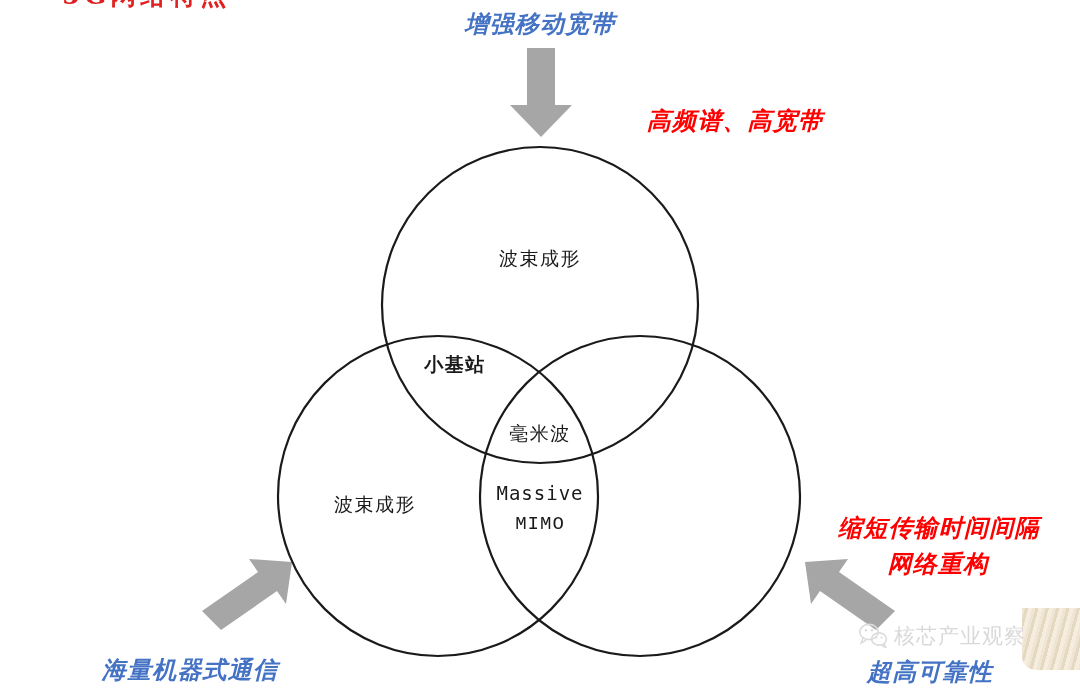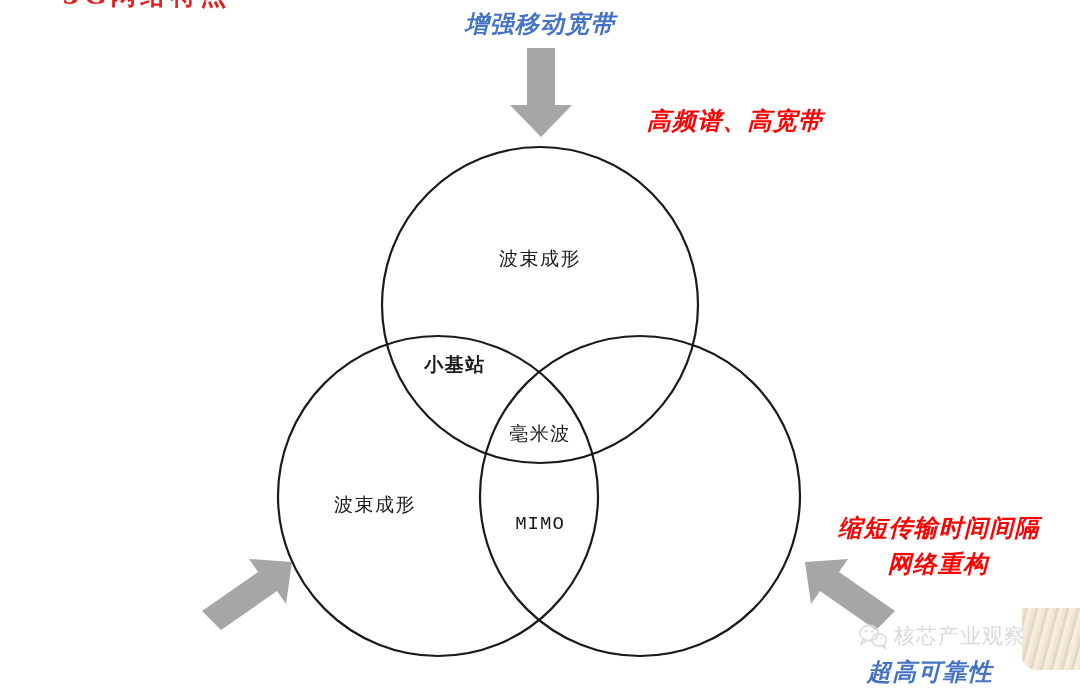--- a/index.html
+++ b/index.html
@@ -116,42 +116,44 @@
     <circle cx="438" cy="496" r="160" fill="none" stroke="#1a1a1a" stroke-width="2.2"></circle>
     <circle cx="640" cy="496" r="160" fill="none" stroke="#1a1a1a" stroke-width="2.2"></circle>
   </svg>
 
   <div class="lbl venn-label" style="left:450px; top:246px; width:180px;">波束成形</div>
 
   <div class="lbl venn-label" style="left:380px; top:352px; width:150px;font-weight:bold;">小基站</div>
 
   <div class="lbl venn-label" style="left:465px; top:421px; width:150px;">毫米波</div>
 
+  <div class="lbl venn-label-mono" style="left:470px; top:477px; width:140px;">Massive</div>
 
   <div class="lbl venn-label-mono" style="left:470px; top:508px; width:140px;font-family:Liberation Mono, monospace;">MIMO</div>
 
   <div class="lbl venn-label" style="left:300px; top:492px; width:150px;">波束成形</div>
 
 
   <div class="lbl callout blue" style="left:440px; top:6px; width:200px;">增强移动宽带</div>
 
   <div class="lbl callout red" style="left:640px; top:103px; width:190px;">高频谱、高宽带</div>
 
 
+  <div class="lbl callout blue" style="left:95px; top:652px; width:190px;">海量机器式通信</div>
 
   <div class="lbl callout red" style="left:838px; top:512px; width:200px;font-family:Liberation Mono, monospace;">缩短传输时间间隔</div>
 
   <div class="lbl callout red" style="left:838px; top:546px; width:200px;">网络重构</div>
 
   <div class="lbl callout blue" style="left:855px; top:654px; width:150px;">超高可靠性</div>
 
   <div class="wood-patch" style="left:1022px; top:608px; width:58px; height:62px;
               border-radius:0 0 0 14px;"></div>
 
-  <div style="position:absolute; left:858px; top:622px; display:flex; align-items:center; gap:6px;">
+  <div style="position:absolute; left:858px; top:622px; display:flex; align-items:flex-start; gap:6px;">
     <svg width="30" height="26" viewBox="0 0 30 26">
       <ellipse cx="11" cy="10" rx="9.2" ry="7.6" fill="none" stroke="#dcdcdc" stroke-width="1.6"></ellipse>
       <path d="M 5 16 L 3.2 21 L 8 18.2" fill="none" stroke="#dcdcdc" stroke-width="1.6"></path>
       <circle cx="8" cy="8.2" r="1.25" fill="#dcdcdc"></circle>
       <circle cx="14" cy="8.2" r="1.25" fill="#dcdcdc"></circle>
       <ellipse cx="21" cy="17" rx="7.4" ry="6.1" fill="none" stroke="#dcdcdc" stroke-width="1.6"></ellipse>
       <path d="M 26 21.6 L 27.6 25.4 L 23.6 23.2" fill="none" stroke="#dcdcdc" stroke-width="1.6"></path>
       <circle cx="18.4" cy="15.6" r="1.05" fill="#dcdcdc"></circle>
       <circle cx="23.4" cy="15.6" r="1.05" fill="#dcdcdc"></circle>
     </svg>

